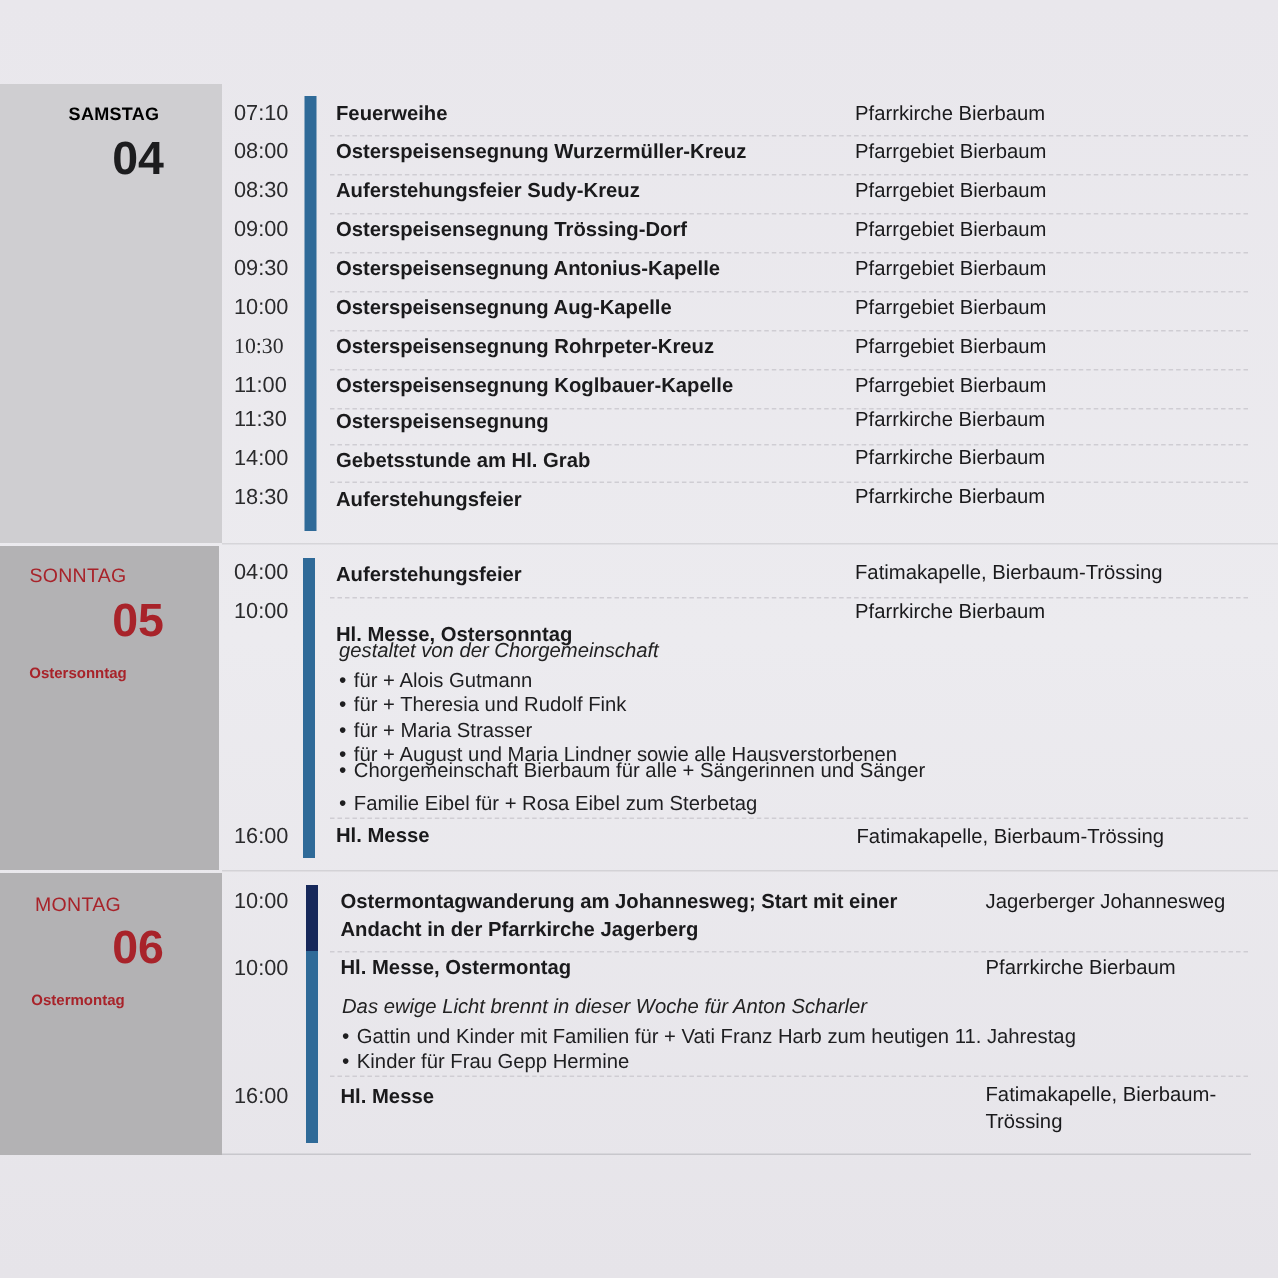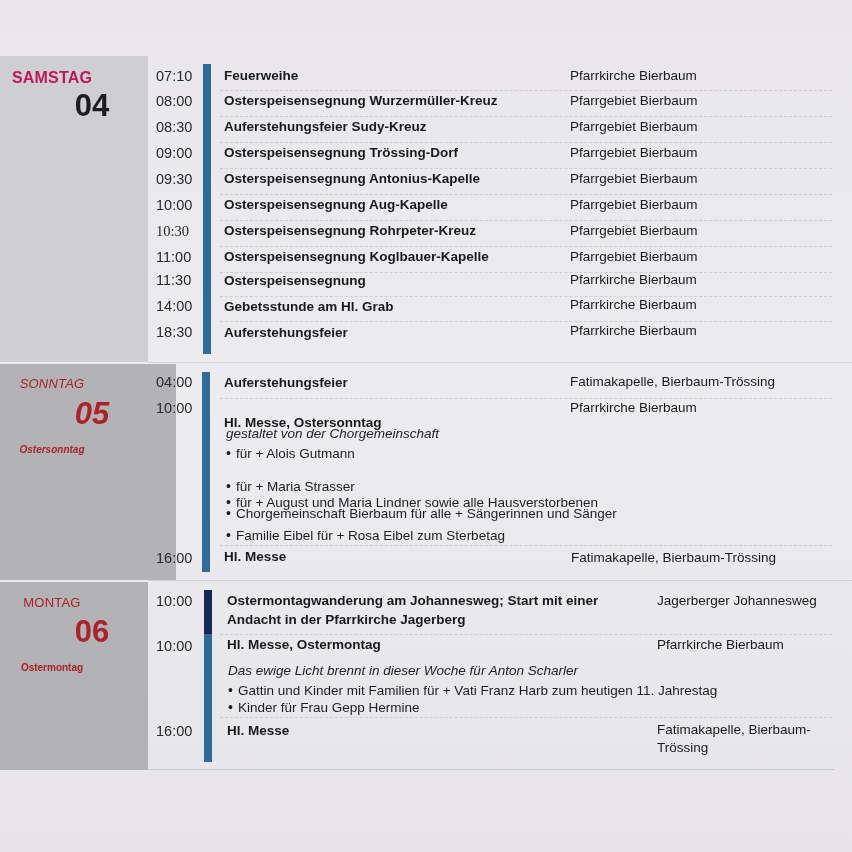--- a/index.html
+++ b/index.html
@@ -28,21 +28,21 @@
   .day-num {
     position:absolute; left:0; width:104px; text-align:center;
     font-size:31px; font-weight:bold;padding-left:40px;
   }
   .day-sub {
     position:absolute; left:0; width:104px; text-align:center;
     font-size:10px; font-weight:bold;
   }
   .red { color:#a8232a; }
   .black { color:#1d1d1f; }
-  .samstag-name { color:#be185d; font-weight:bold; font-size:16px; }
+  .samstag-name { color:#000000; font-weight:bold; font-size:12px;padding-left:24px; }
 
   .bar {
     position:absolute; width:8px; background:#2f6a98;
   }
   .bar.navy { background:#16285a; }
   .row {
     position:absolute; left:150px; right:10px;
   }
   .time {
     position:absolute; left:6px; width:46px; font-size:14.5px; color:#2a2a2c;
@@ -148,41 +148,42 @@
   <div class="row" style="top:324px;height:24px;">
     <span class="time" style="top:0px;">18:30</span>
     <span class="title" style="left:74px;top:1px;">Auferstehungsfeier</span>
     <span class="loc" style="left:420px;top:-1px;">Pfarrkirche Bierbaum</span>
   </div>
 </div>
 
 <div class="block-line" style="top:362px;left:148px;background:#d6d5d9;"></div>
 
 <div class="day-block" style="top:364px;height:216px;">
-  <div class="day-side dark" style="width:176px;font-style:italic;">
+  <div class="day-side dark" style="width:146px;">
     <div class="day-name red" style="top:12px;">SONNTAG</div>
     <div class="day-num red" style="top:32px;">05</div>
     <div class="day-sub red" style="top:80px;">Ostersonntag</div>
   </div>
   <div class="bar" style="left:202px;top:8px;height:200px;"></div>
 </div>
 
 <div>
   <div class="row" style="top:374px;height:24px;">
     <span class="time" style="top:0px;">04:00</span>
     <span class="title" style="left:74px;top:1px;">Auferstehungsfeier</span>
     <span class="loc" style="left:420px;top:0px;">Fatimakapelle, Bierbaum-Trössing</span>
     <div class="sep" style="left:70px;right:10px;top:24px;"></div>
   </div>
   <div class="row" style="top:400px;height:142px;">
     <span class="time" style="top:0px;">10:00</span>
     <span class="title" style="left:74px;top:15px;">Hl. Messe, Ostersonntag</span>
     <span class="loc" style="left:420px;top:0px;">Pfarrkirche Bierbaum</span>
     <span class="note-italic" style="left:76px;top:26px;">gestaltet von der Chorgemeinschaft</span>
     <span class="bullet" style="left:76px;top:45px;">für + Alois Gutmann</span>
+    <span class="bullet" style="left:76px;top:61px;">für + Theresia und Rudolf Fink</span>
     <span class="bullet" style="left:76px;top:78px;">für + Maria Strasser</span>
     <span class="bullet" style="left:76px;top:94px;">für + August und Maria Lindner sowie alle Hausverstorbenen</span>
     <span class="bullet" style="left:76px;top:105px;">Chorgemeinschaft Bierbaum für alle + Sängerinnen und Sänger</span>
     <span class="bullet" style="left:76px;top:127px;">Familie Eibel für + Rosa Eibel zum Sterbetag</span>
     <div class="sep" style="left:70px;right:10px;top:145px;"></div>
   </div>
   <div class="row" style="top:549px;height:24px;">
     <span class="time" style="top:1px;">16:00</span>
     <span class="title" style="left:74px;top:0px;">Hl. Messe</span>
     <span class="loc" style="left:421px;top:1px;">Fatimakapelle, Bierbaum-Trössing</span>

